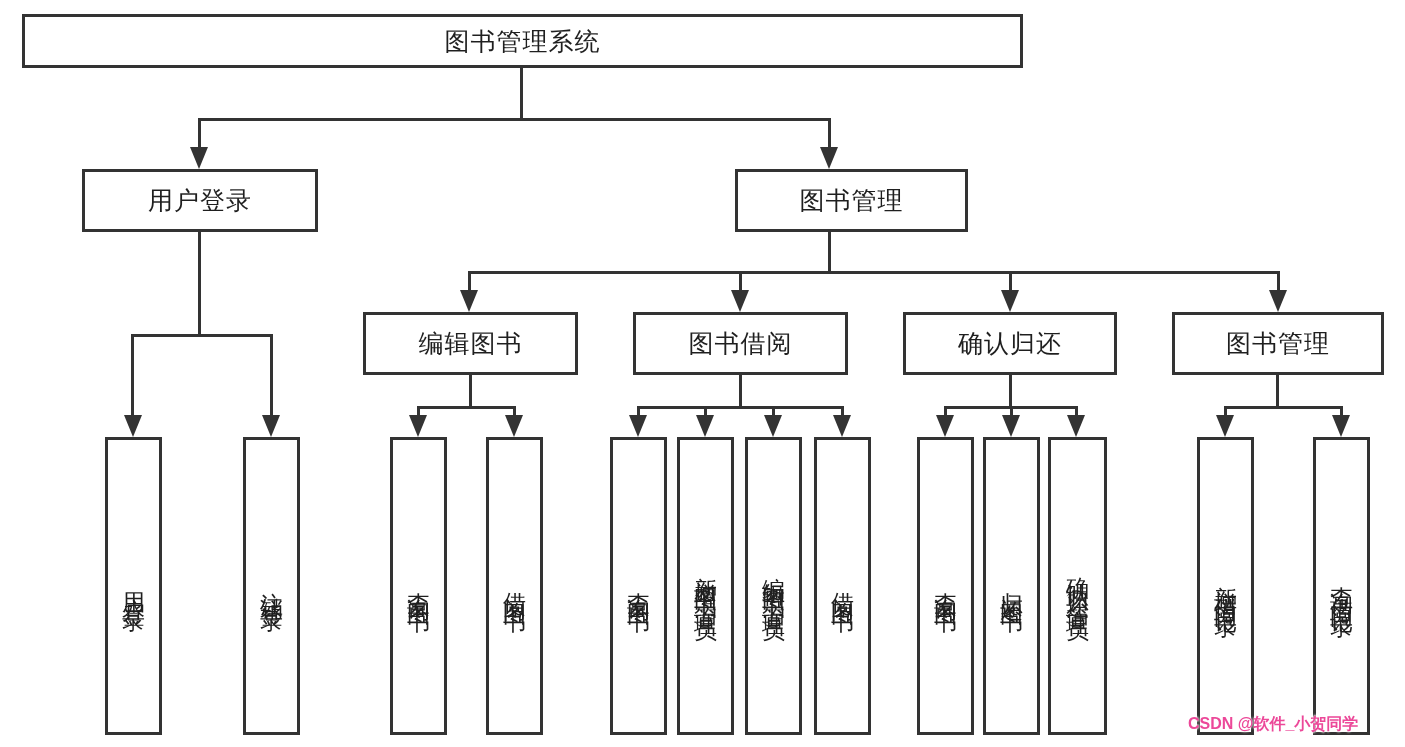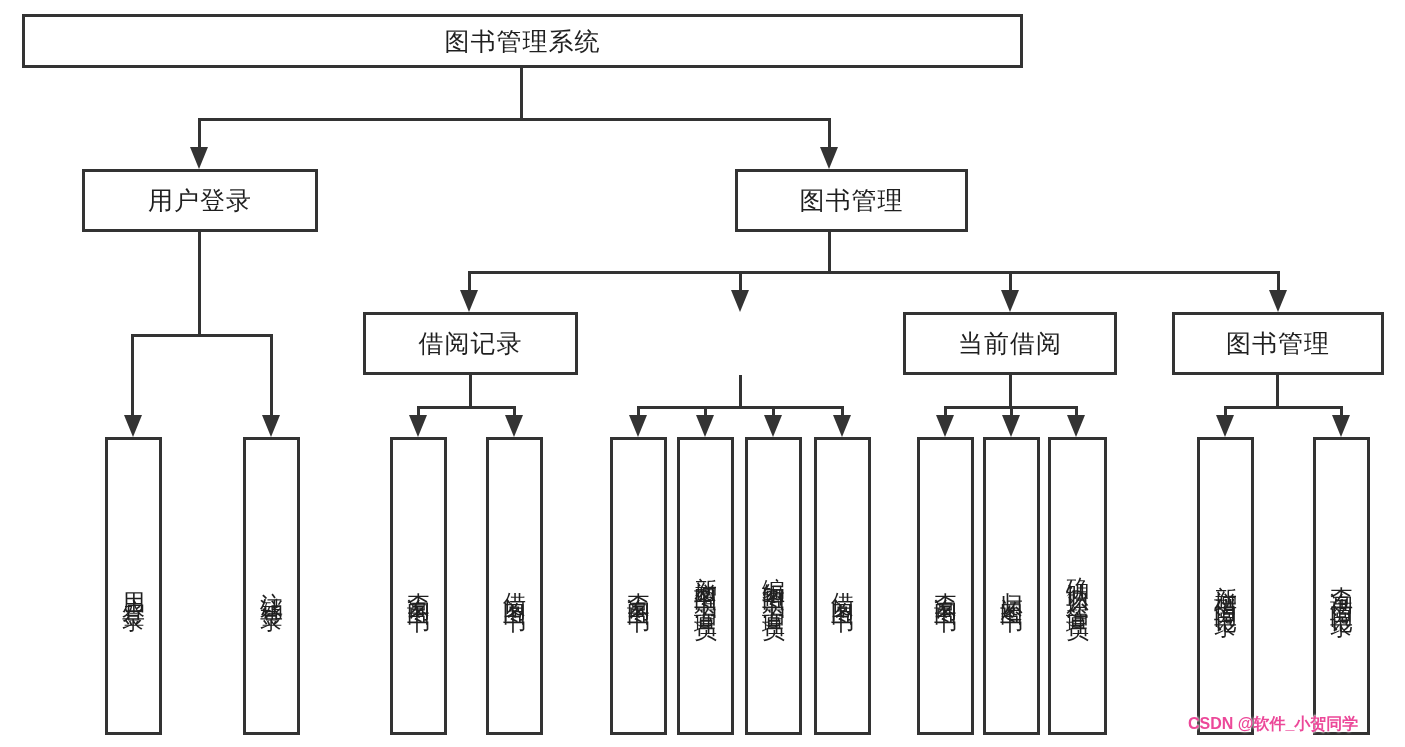--- a/index.html
+++ b/index.html
@@ -29,24 +29,27 @@
   </div>
 
   <div class="box" style="left:82px;top:169px;width:236px;height:63px">
     <span class="lbl">用户登录</span>
   </div>
   <div class="box" style="left:735px;top:169px;width:233px;height:63px">
     <span class="lbl">图书管理</span>
   </div>
 
   <div class="box" style="left:363px;top:312px;width:215px;height:63px">
-    <span class="lbl">借阅记录</span>
+    <span class="lbl">编辑图书</span>
+  </div>
+  <div class="box" style="left:633px;top:312px;width:215px;height:63px">
+    <span class="lbl">图书借阅</span>
   </div>
   <div class="box" style="left:903px;top:312px;width:214px;height:63px">
-    <span class="lbl">当前借阅</span>
+    <span class="lbl">确认归还</span>
   </div>
   <div class="box" style="left:1172px;top:312px;width:212px;height:63px">
     <span class="lbl">图书管理</span>
   </div>
 
   <div class="leaf" style="left:105px">
     <span class="vtext">用户登录</span>
   </div>
   <div class="leaf" style="left:243px">
     <span class="vtext">注销登录</span>

